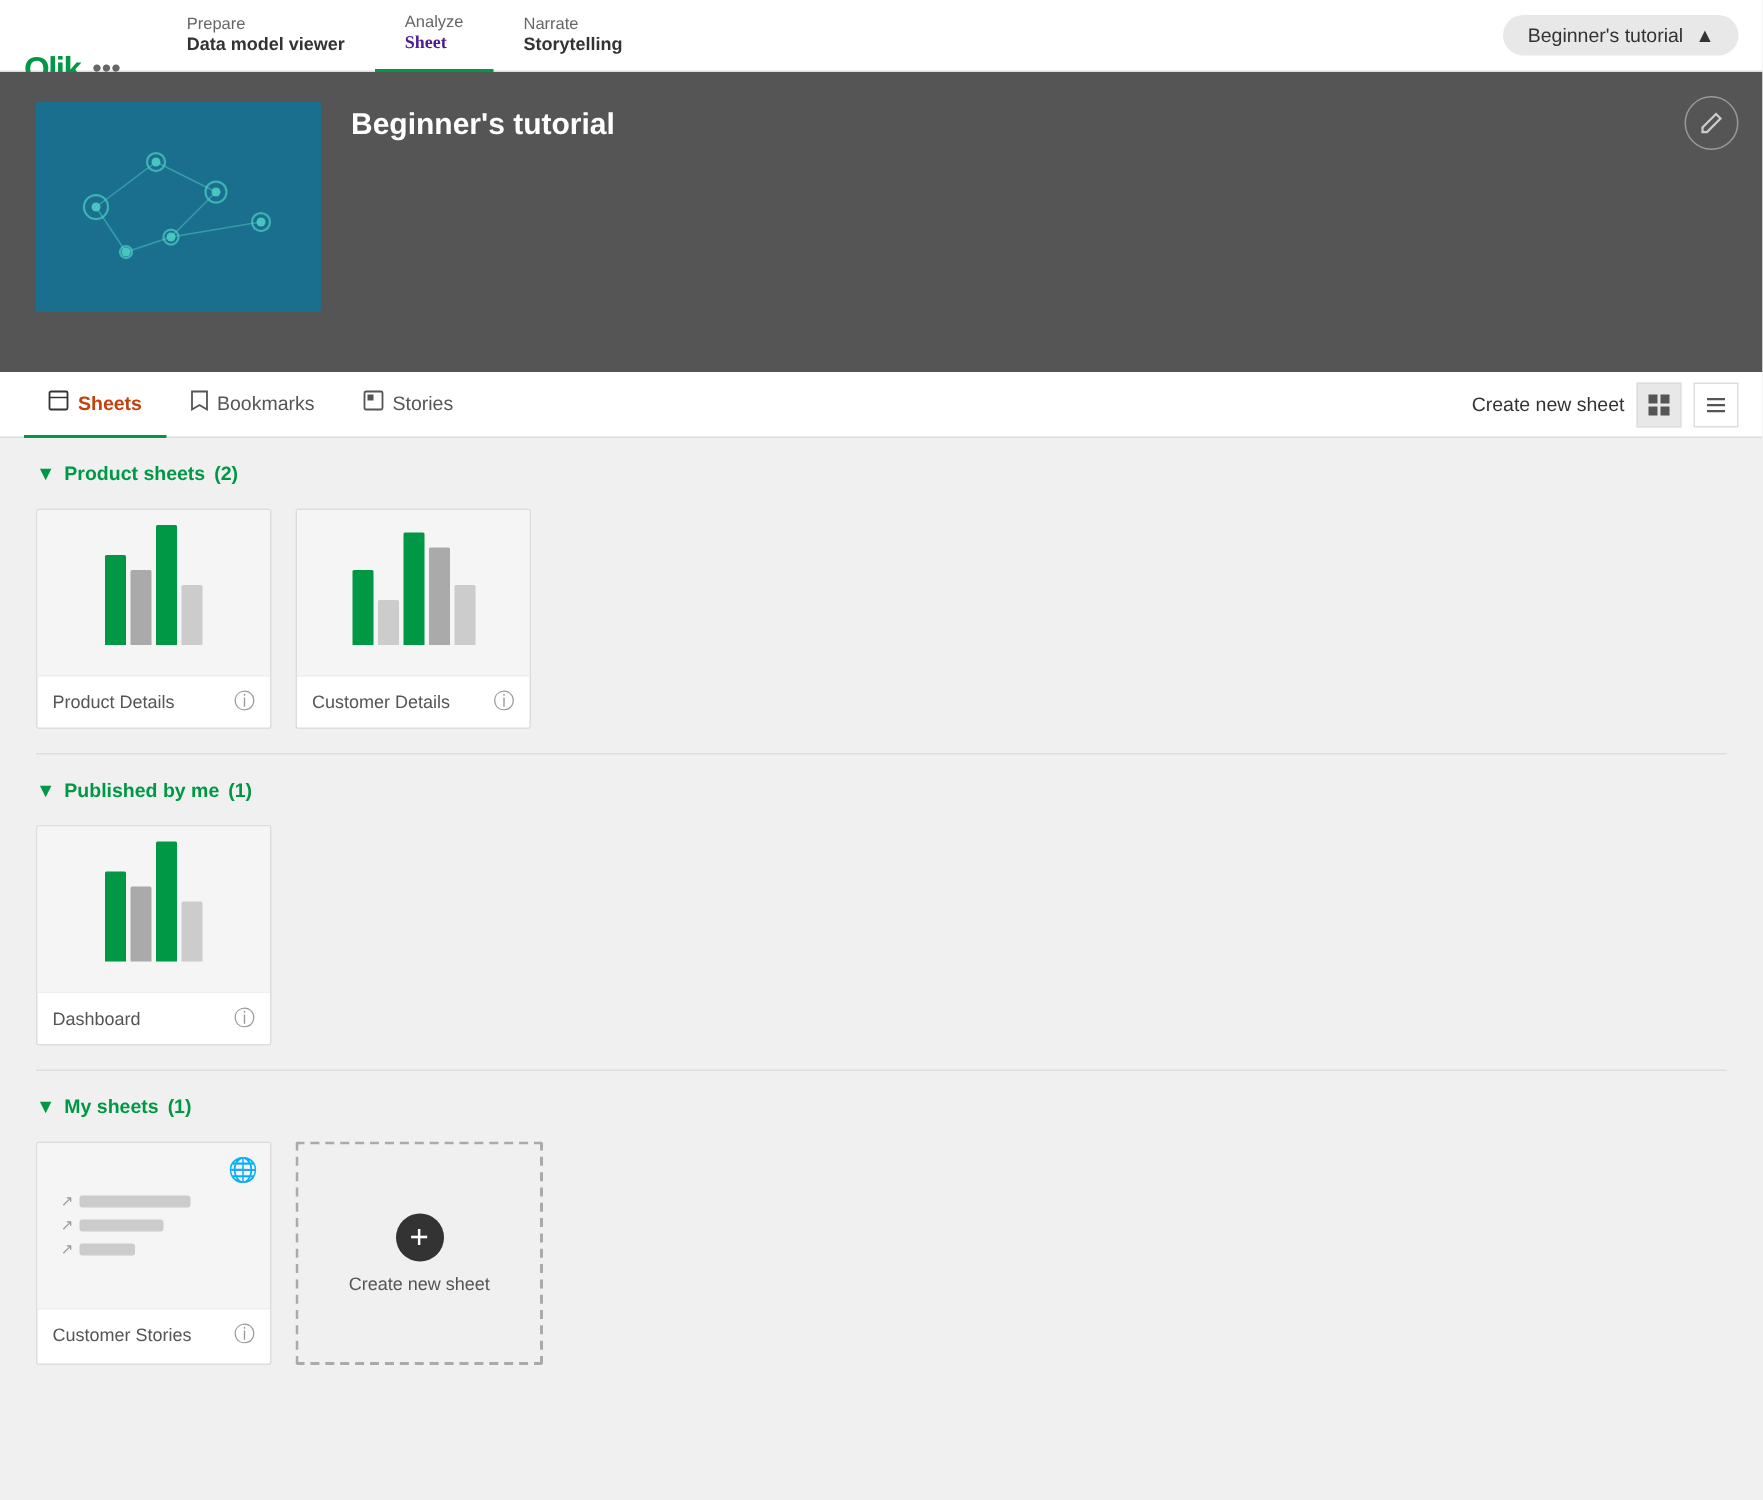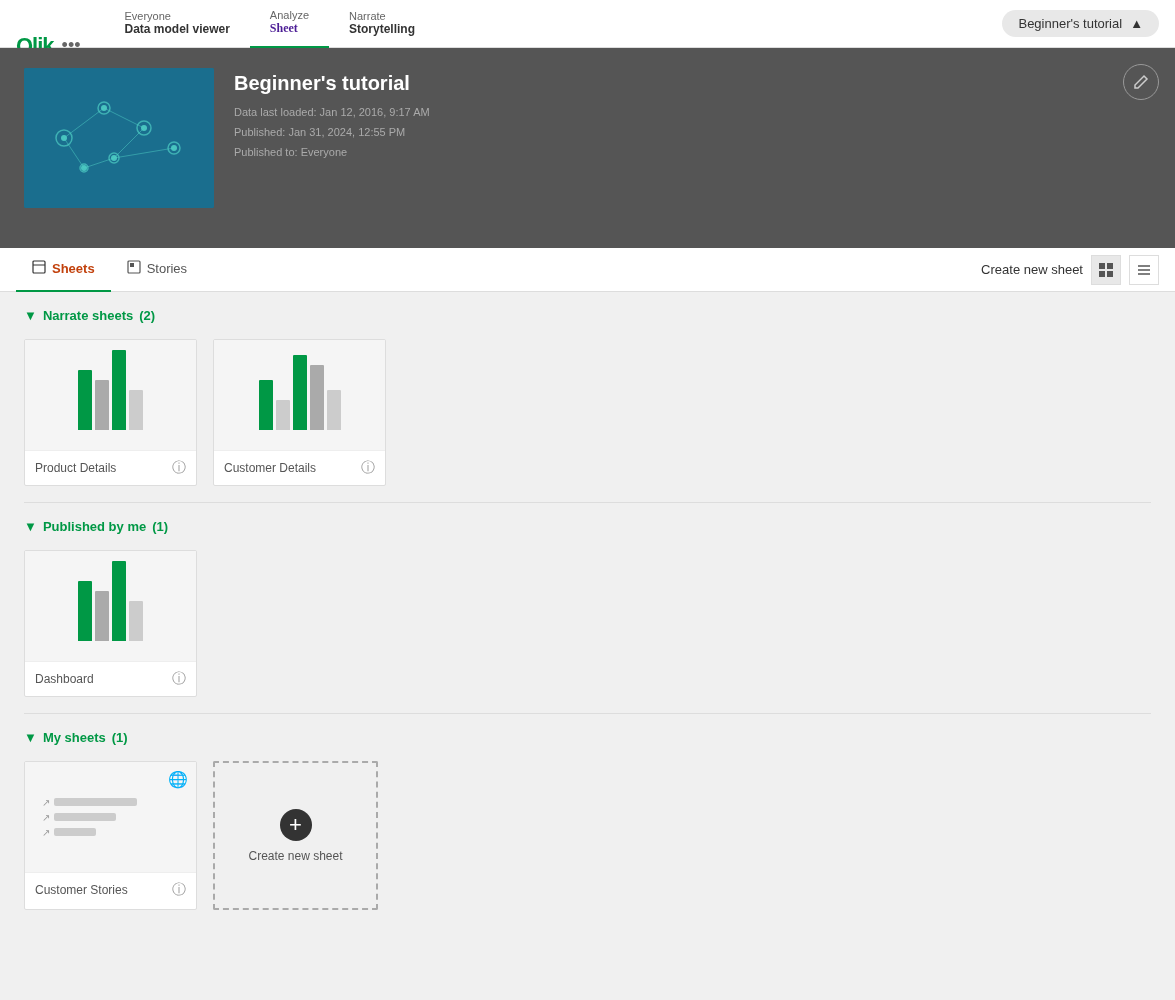--- a/index.html
+++ b/index.html
@@ -199,21 +199,21 @@
       margin: 16px 0;
     }
     .cards-row {
       display: flex;
       gap: 16px;
       flex-wrap: wrap;
     }
 
     
     .sheet-card {
-      width: 173px;
+      width: 157px;
       background: #fff;
       border: 1px solid #ddd;
       border-radius: 2px;
       overflow: hidden;
       cursor: pointer;
     }
     .sheet-card-thumbnail {
       height: 110px;
       background: #f5f5f5;
       display: flex;
@@ -332,21 +332,21 @@
 </head>
 <body>
 
 <nav class="top-nav">
   <div class="qlik-logo">
     <span class="qlik-logo-text">Qlik</span>
     <span class="nav-dots">•••</span>
   </div>
 
   <div class="nav-section">
-    <span class="nav-section-label">Everyone</span>
+    <span class="nav-section-label">Prepare</span>
     <span class="nav-section-sublabel">Data model viewer</span>
   </div>
 
   <div class="nav-section active">
     <span class="nav-section-label">Analyze</span>
     <span class="nav-section-sublabel">Sheet</span>
   </div>
 
   <div class="nav-section">
     <span class="nav-section-label">Narrate</span>
@@ -380,48 +380,45 @@
       <circle cx="40" cy="70" r="3" fill="#4ecdc4" opacity="0.9"></circle>
       <circle cx="80" cy="40" r="3" fill="#4ecdc4" opacity="0.9"></circle>
       <circle cx="120" cy="60" r="3" fill="#4ecdc4" opacity="0.9"></circle>
       <circle cx="90" cy="90" r="3" fill="#4ecdc4" opacity="0.9"></circle>
       <circle cx="150" cy="80" r="3" fill="#4ecdc4" opacity="0.9"></circle>
       <circle cx="60" cy="100" r="3" fill="#4ecdc4" opacity="0.9"></circle>
     </svg>
   </div>
   <div class="header-info">
     <div class="header-title">Beginner's tutorial</div>
-    <div class="header-meta">
-      <div>
-        <span>Data last loaded: Jan 12, 2016, 9:17 AM</span>
-      </div>
-      <div>
-        <span>Published: Jan 31, 2024, 12:55 PM</span>
-      </div>
-      <div>
-        <span>Published to: Everyone</span>
-      </div>
-    </div>
   </div>
   <button class="edit-btn">
     <svg width="16" height="16" viewBox="0 0 16 16" fill="none" xmlns="http://www.w3.org/2000/svg">
       <path d="M11 2L14 5L5 14H2V11L11 2Z" stroke="#ccc" stroke-width="1.5" fill="none"></path>
     </svg>
   </button>
 </div>
 
 <div class="tabs-bar">
   <div class="tab-item active">
     <span class="tab-icon">
       <svg width="14" height="14" viewBox="0 0 14 14" fill="none">
           <rect x="1" y="1" width="12" height="12" rx="1" stroke="#333" stroke-width="1.2"></rect>
           <line x1="1" y1="5" x2="13" y2="5" stroke="#333" stroke-width="1"></line>
         </svg>
     </span>
     <span>Sheets</span>
+  </div>
+  <div class="tab-item">
+    <span class="tab-icon">
+      <svg width="12" height="14" viewBox="0 0 12 14" fill="none">
+          <path d="M1 1H11V13L6 10L1 13V1Z" stroke="#555" stroke-width="1.2" fill="none"></path>
+        </svg>
+    </span>
+    <span>Bookmarks</span>
   </div>
   <div class="tab-item">
     <span class="tab-icon">
       <svg width="14" height="14" viewBox="0 0 14 14" fill="none">
           <rect x="1" y="1" width="12" height="12" rx="1" stroke="#555" stroke-width="1.2" fill="none"></rect>
           <rect x="3" y="3" width="4" height="4" fill="#555"></rect>
         </svg>
     </span>
     <span>Stories</span>
   </div>
@@ -443,21 +440,21 @@
           <line x1="2" y1="12" x2="14" y2="12" stroke="#555" stroke-width="1.5"></line>
         </svg>
     </button>
   </div>
 </div>
 
 <div class="content">
 
   <div class="section-header">
     <span>▼</span>
-    <span>Narrate sheets</span>
+    <span>Product sheets</span>
     <span>(2)</span>
   </div>
 
   <div class="cards-row">
 
     <div class="sheet-card">
       <div class="sheet-card-thumbnail">
         <div class="mini-chart">
           <div class="bar green" style="height:60px"></div>
           <div class="bar gray" style="height:50px"></div>

